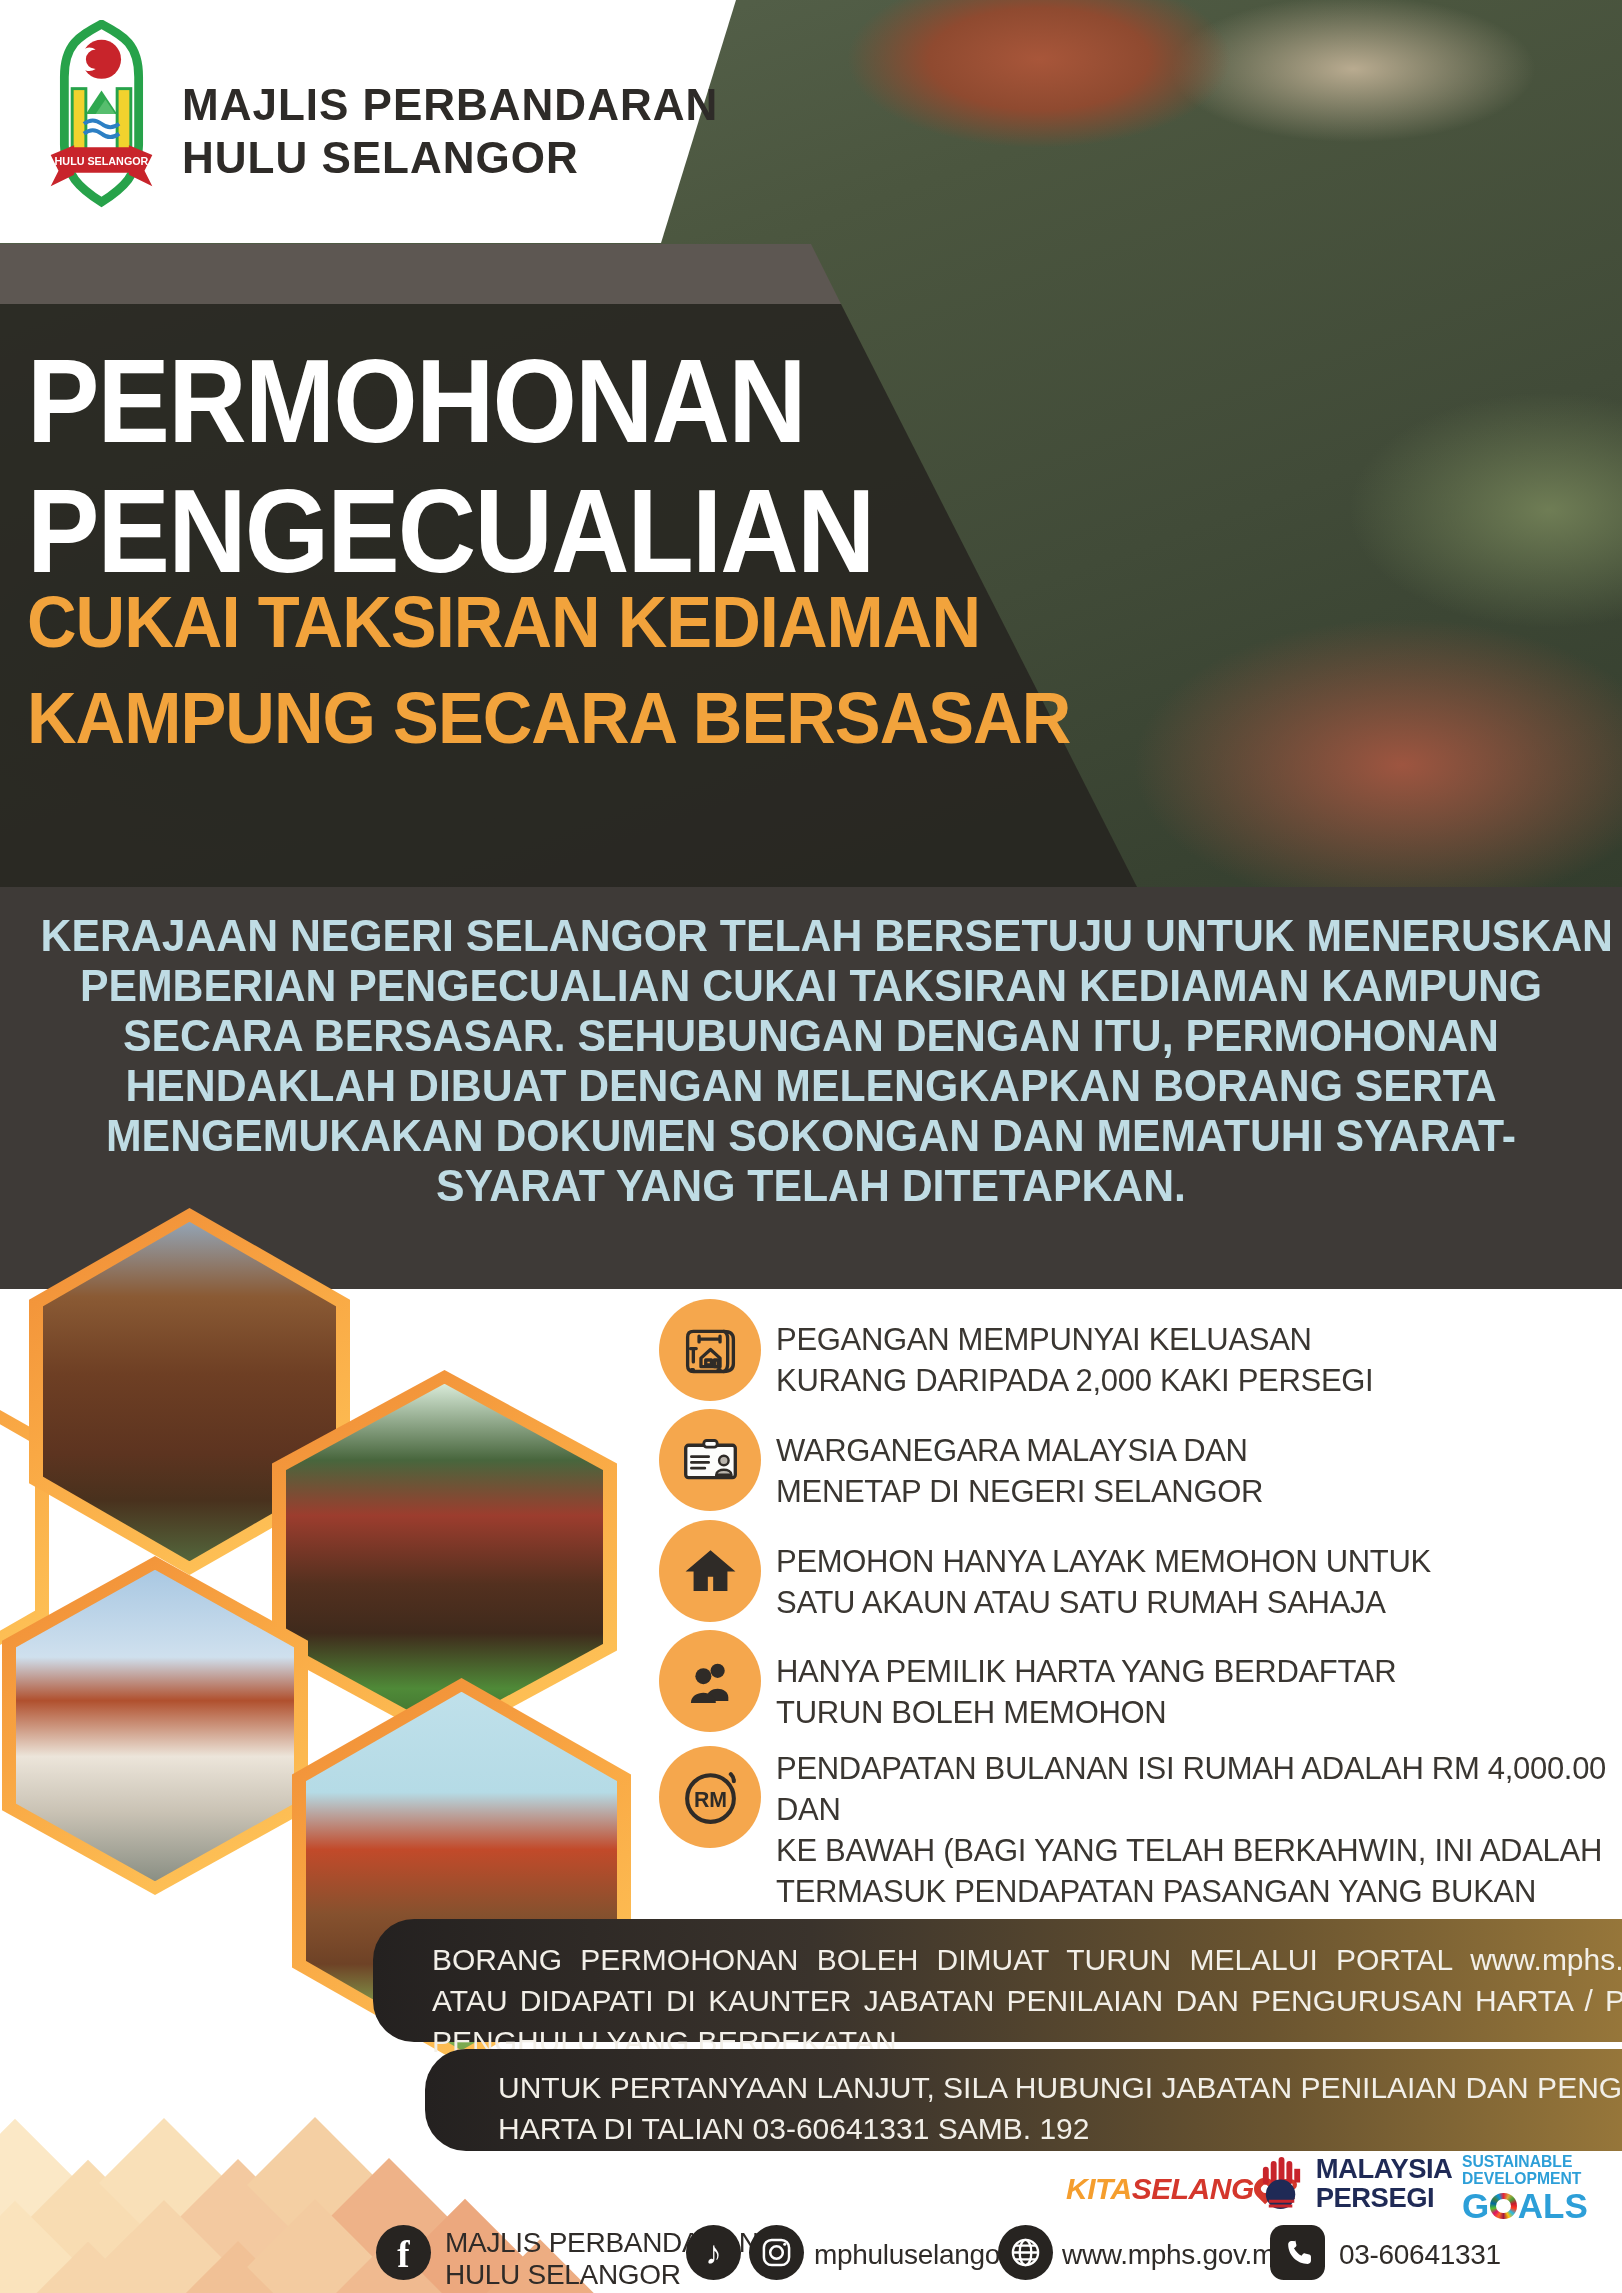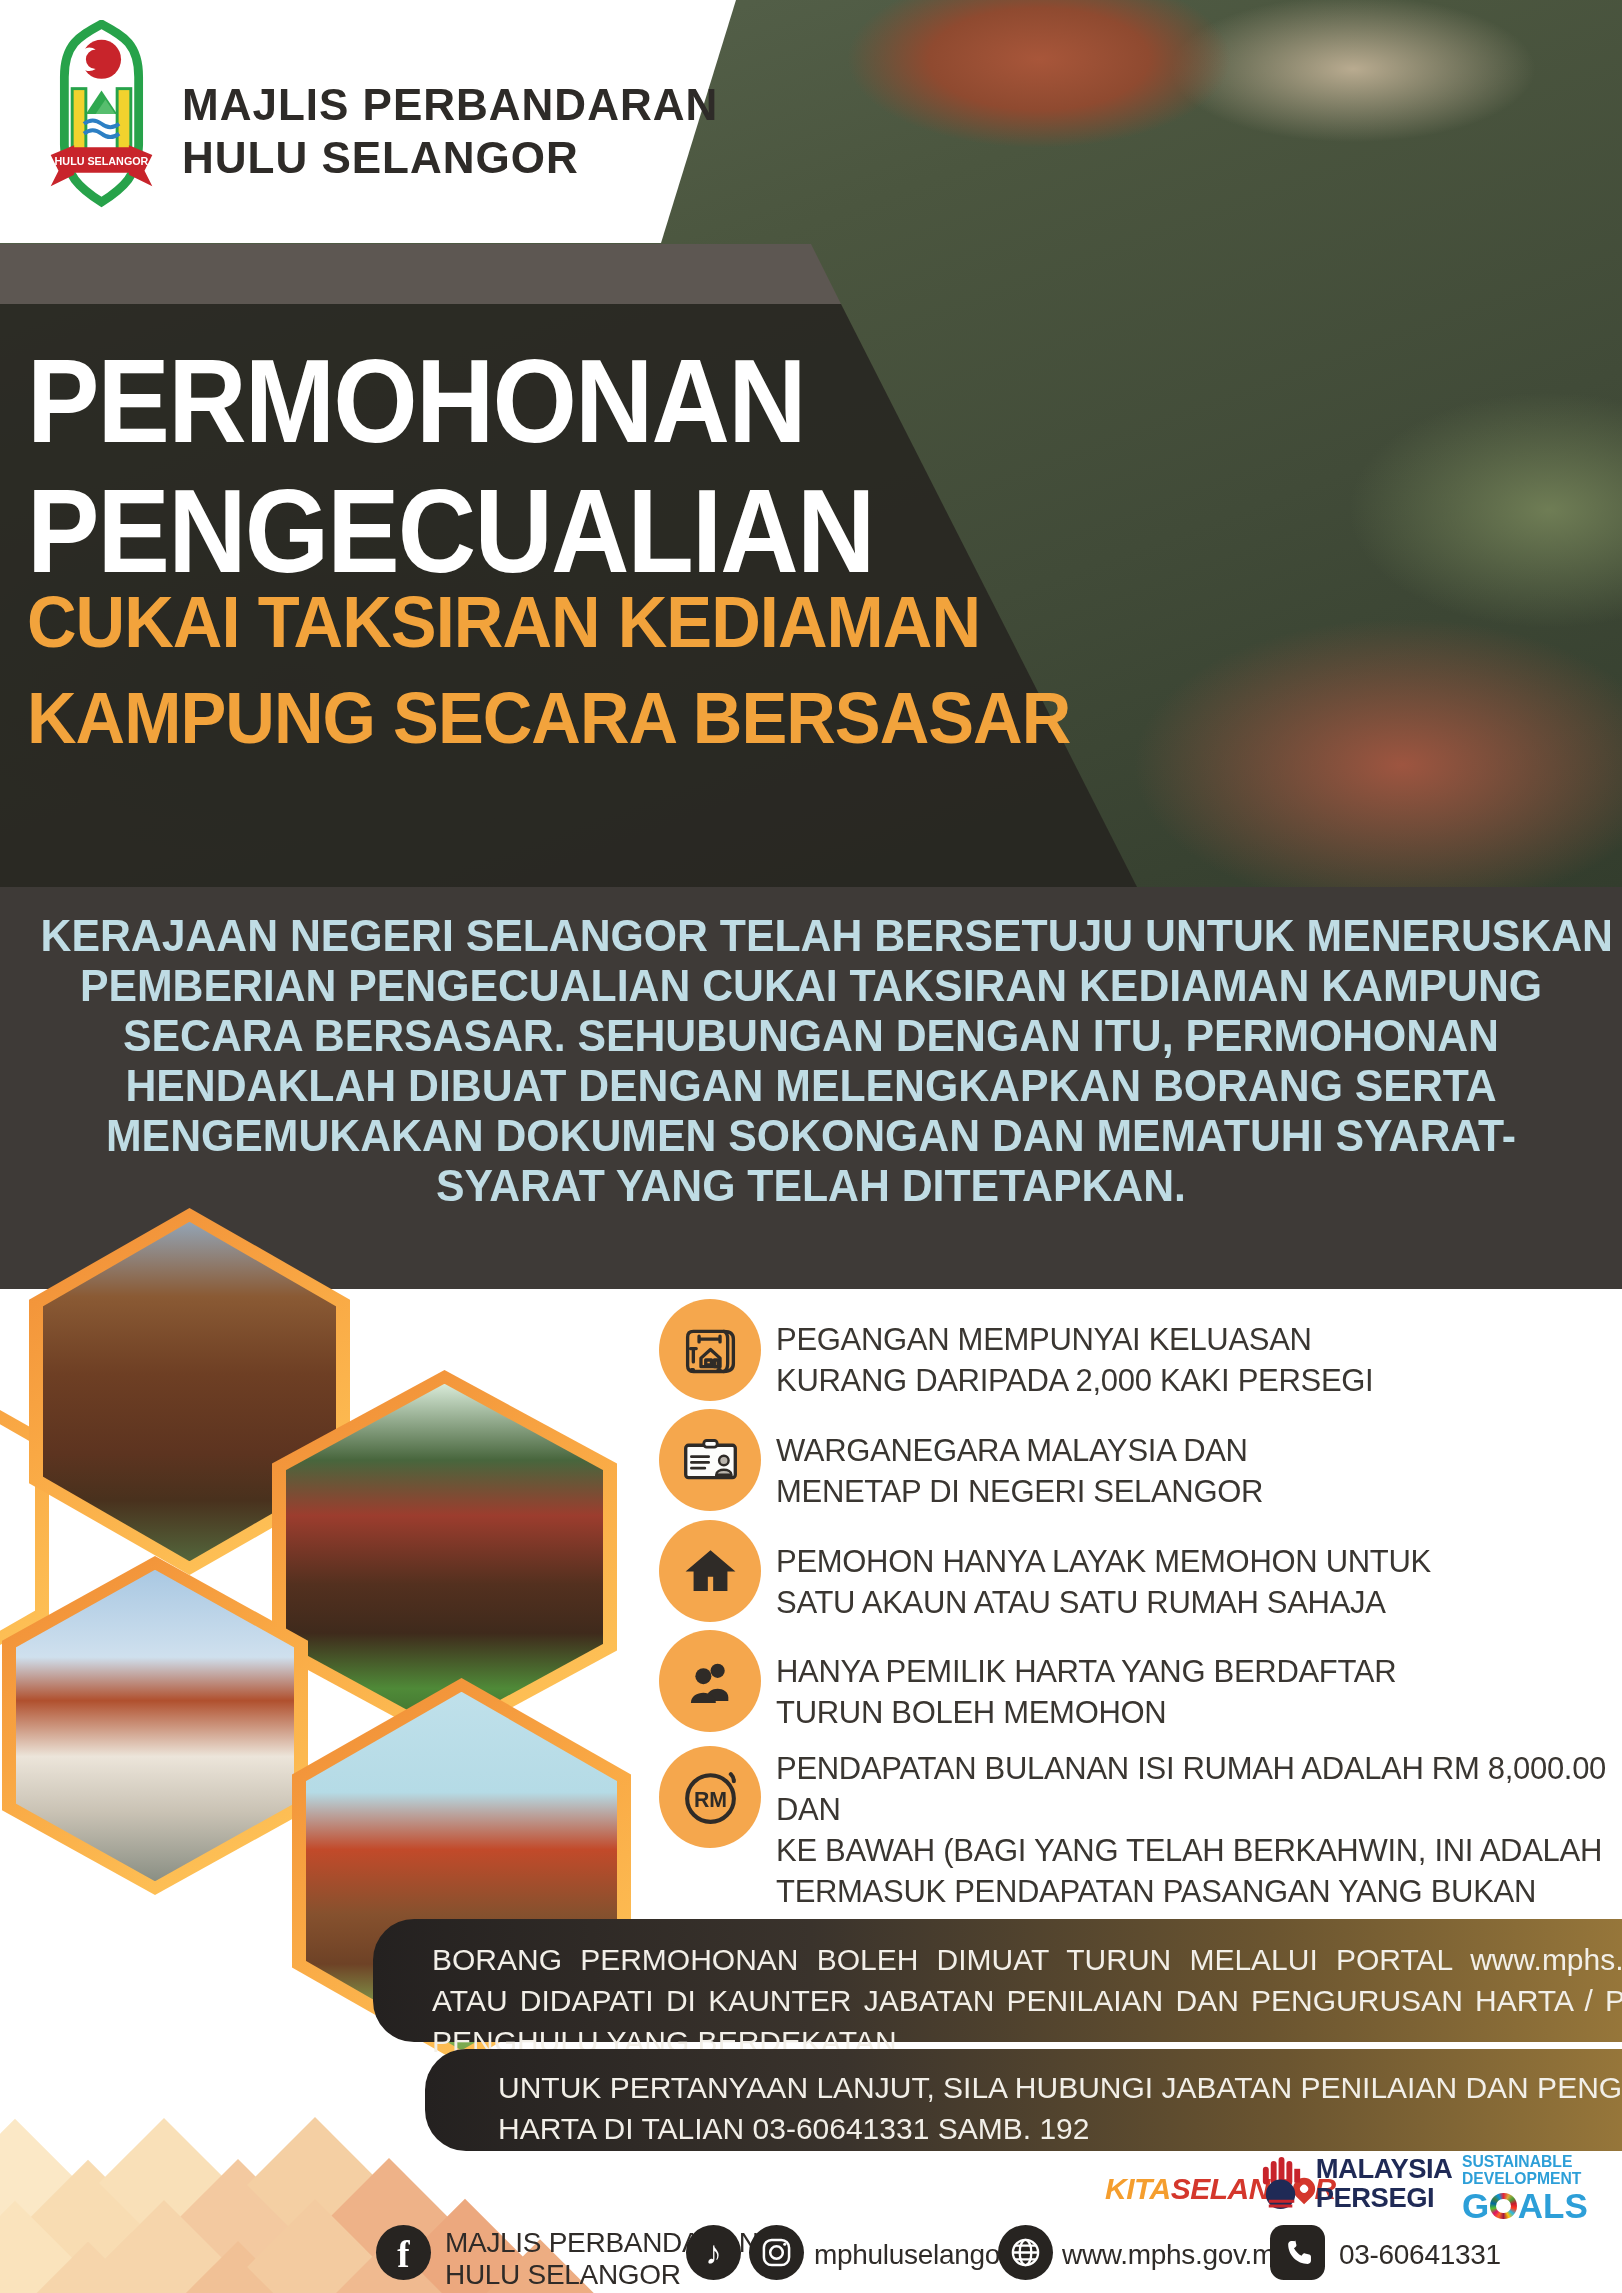--- a/index.html
+++ b/index.html
@@ -57,21 +57,21 @@
   
   .notice{position:absolute;color:#F2EFE8;font-size:30px;line-height:41px;box-sizing:border-box;
     background:linear-gradient(90deg,var(--notice_dark,#242120) 0%,#3a332c 35%,#6b5530 72%,var(--notice_gold,#96763A) 100%);}
   .notice1{left:373px;top:1919px;width:1249px;height:123px;border-radius:41px 0 0 41px;padding:19.6px 23.5px 0 59px;}
   .notice2{left:425px;top:2049px;width:1197px;height:102px;border-radius:41px 0 0 41px;padding:17.6px 23.5px 0 73px;}
   .nwide{word-spacing:9.8px;white-space:nowrap;}
   .nmid{word-spacing:3.9px;white-space:nowrap;}
   .nline{white-space:nowrap;}
   
   .kita{position:absolute;left:1066px;top:2172px;font-style:italic;font-weight:bold;font-size:30px;letter-spacing:-0.5px;white-space:nowrap;}
-  .kita .k1{color:var(--kita_orange,#F59E2E);margin-left:39px;}
+  .kita .k1{color:var(--kita_orange,#F59E2E);}
   .kita .k2{color:var(--kita_red,#D4372C);}
   .kita-pin{display:inline-block;width:21.6px;height:21.6px;border-radius:50% 50% 50% 0;background:var(--kita_red,#D4372C);
     transform:rotate(-45deg);position:relative;top:1px;}
   .kita-pin i{position:absolute;left:6.9px;top:6.9px;width:7.8px;height:7.8px;border-radius:50%;background:#ffffff;}
   .madani{position:absolute;left:1257px;top:2154px;display:flex;align-items:center;gap:7.8px;}
   .madani-txt{color:var(--madani_navy,#1F2A56);font-weight:bold;font-size:27.4px;line-height:29px;letter-spacing:-0.5px;}
   .sdg{position:absolute;left:1462px;top:2154px;color:var(--sdg_blue,#2D9FD8);font-weight:bold;}
   .sdg .s-small{font-size:15.7px;line-height:16.7px;letter-spacing:0;}
   .sdg .s-big{font-size:35px;line-height:37px;display:flex;align-items:center;}
   .sdg-wheel{display:inline-block;width:26.5px;height:26.5px;border-radius:50%;margin:0 1px;
@@ -205,21 +205,21 @@
   </div>
 
   <div class="crit-icon" style="top:1746px">
     <svg width="65" height="65" viewBox="0 0 64 64">
       <circle cx="32" cy="33" r="23" fill="none" stroke="#2F2B27" stroke-width="4"></circle>
       <path d="M52 9 c2 2 3 4 3 7" fill="none" stroke="#2F2B27" stroke-width="4" stroke-linecap="round"></path>
       <text x="32" y="41" text-anchor="middle" font-size="21" font-weight="bold" fill="#2F2B27" font-family="Liberation Sans, sans-serif">RM</text>
     </svg>
   </div>
   <div class="crit-text" style="top:1748px">
-    <div>PENDAPATAN BULANAN ISI RUMAH ADALAH RM 8,000.00 DAN</div>
+    <div>PENDAPATAN BULANAN ISI RUMAH ADALAH RM 4,000.00 DAN</div>
     <div>KE BAWAH (BAGI YANG TELAH BERKAHWIN, INI ADALAH</div>
     <div>TERMASUK PENDAPATAN PASANGAN YANG BUKAN</div>
     <div>MERUPAKAN WARGANEGARA)</div>
   </div>
 
   <div class="dia" style="left:-29px;top:2137px;width:88px;height:88px;background:#FBE8C6"></div>
   <div class="dia" style="left:44px;top:2178px;width:88px;height:88px;background:#F8DCB2"></div>
   <div class="dia" style="left:-29px;top:2219px;width:88px;height:88px;background:#FAE3BC"></div>
   <div class="dia" style="left:44px;top:2260px;width:88px;height:88px;background:#F6D5AB"></div>
   <div class="dia" style="left:118px;top:2137px;width:92px;height:92px;background:#F9E0B8"></div>

